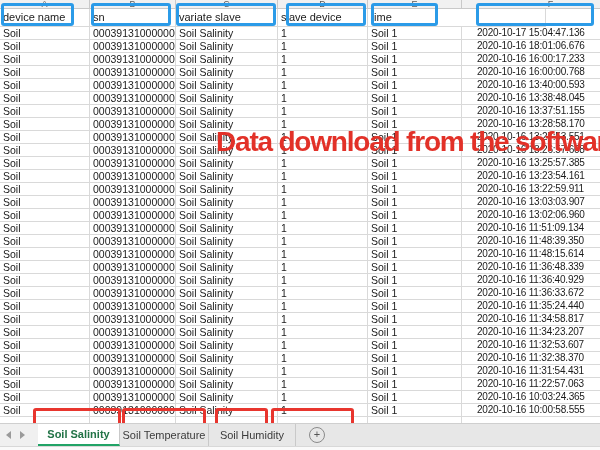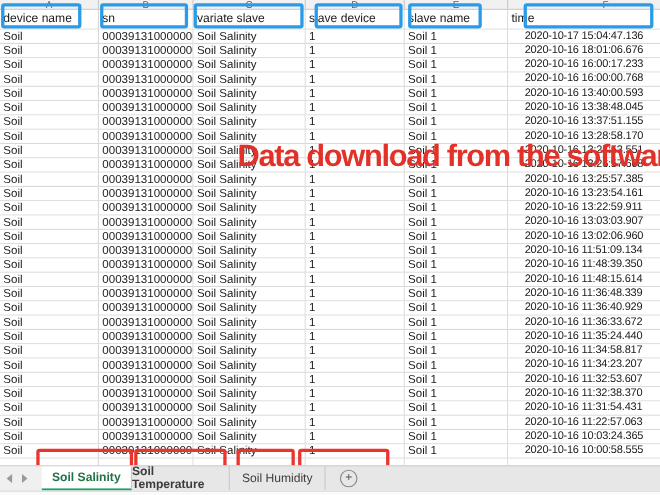--- a/index.html
+++ b/index.html
@@ -53,21 +53,20 @@
         <div class="lcell c3">D</div>
         <div class="lcell c4">E</div>
         <div class="lcell c5">F</div>
       </div>
     <div id="gridRows">
         <div class="row hdr">
           <div class="cell c0">device name</div>
           <div class="cell c1">sn</div>
           <div class="cell c2">variate slave</div>
           <div class="cell c3">slave device</div>
-          <div class="cell c4">slave name</div>
           <div class="cell c5">time</div>
         </div>
         <div class="row">
           <div class="cell c0">Soil</div>
           <div class="cell c1">0003913100000000</div>
           <div class="cell c2">Soil Salinity</div>
           <div class="cell c3">1</div>
           <div class="cell c4">Soil 1</div>
           <div class="cell c5 time">2020-10-17 15:04:47.136</div>
         </div>
@@ -329,20 +328,20 @@
       <div class="annobox" style="left: 271px; top: 408px; width: 83px; height: 36px; border-color: rgb(232, 53, 46);"></div>
     </div>
 
   <div class="tabbar">
     <div class="tabnav">
       <span class="arr left"></span>
       <span class="arr right"></span>
     </div>
     <div id="tabs" style="display:flex;align-items:stretch;">
         <div class="tab active" style="width: 82px;">Soil Salinity</div>
-        <div class="tab" style="width: 89px; font-weight: bold;">Soil Temperature</div>
+        <div class="tab" style="width: 89px;">Soil Temperature</div>
         <div class="tab" style="width: 87px;">Soil Humidity</div>
       </div>
     <div class="addbtn">+</div>
   </div>
 
   <div class="bottombar"></div>
 </div>
 
 </body></html>

